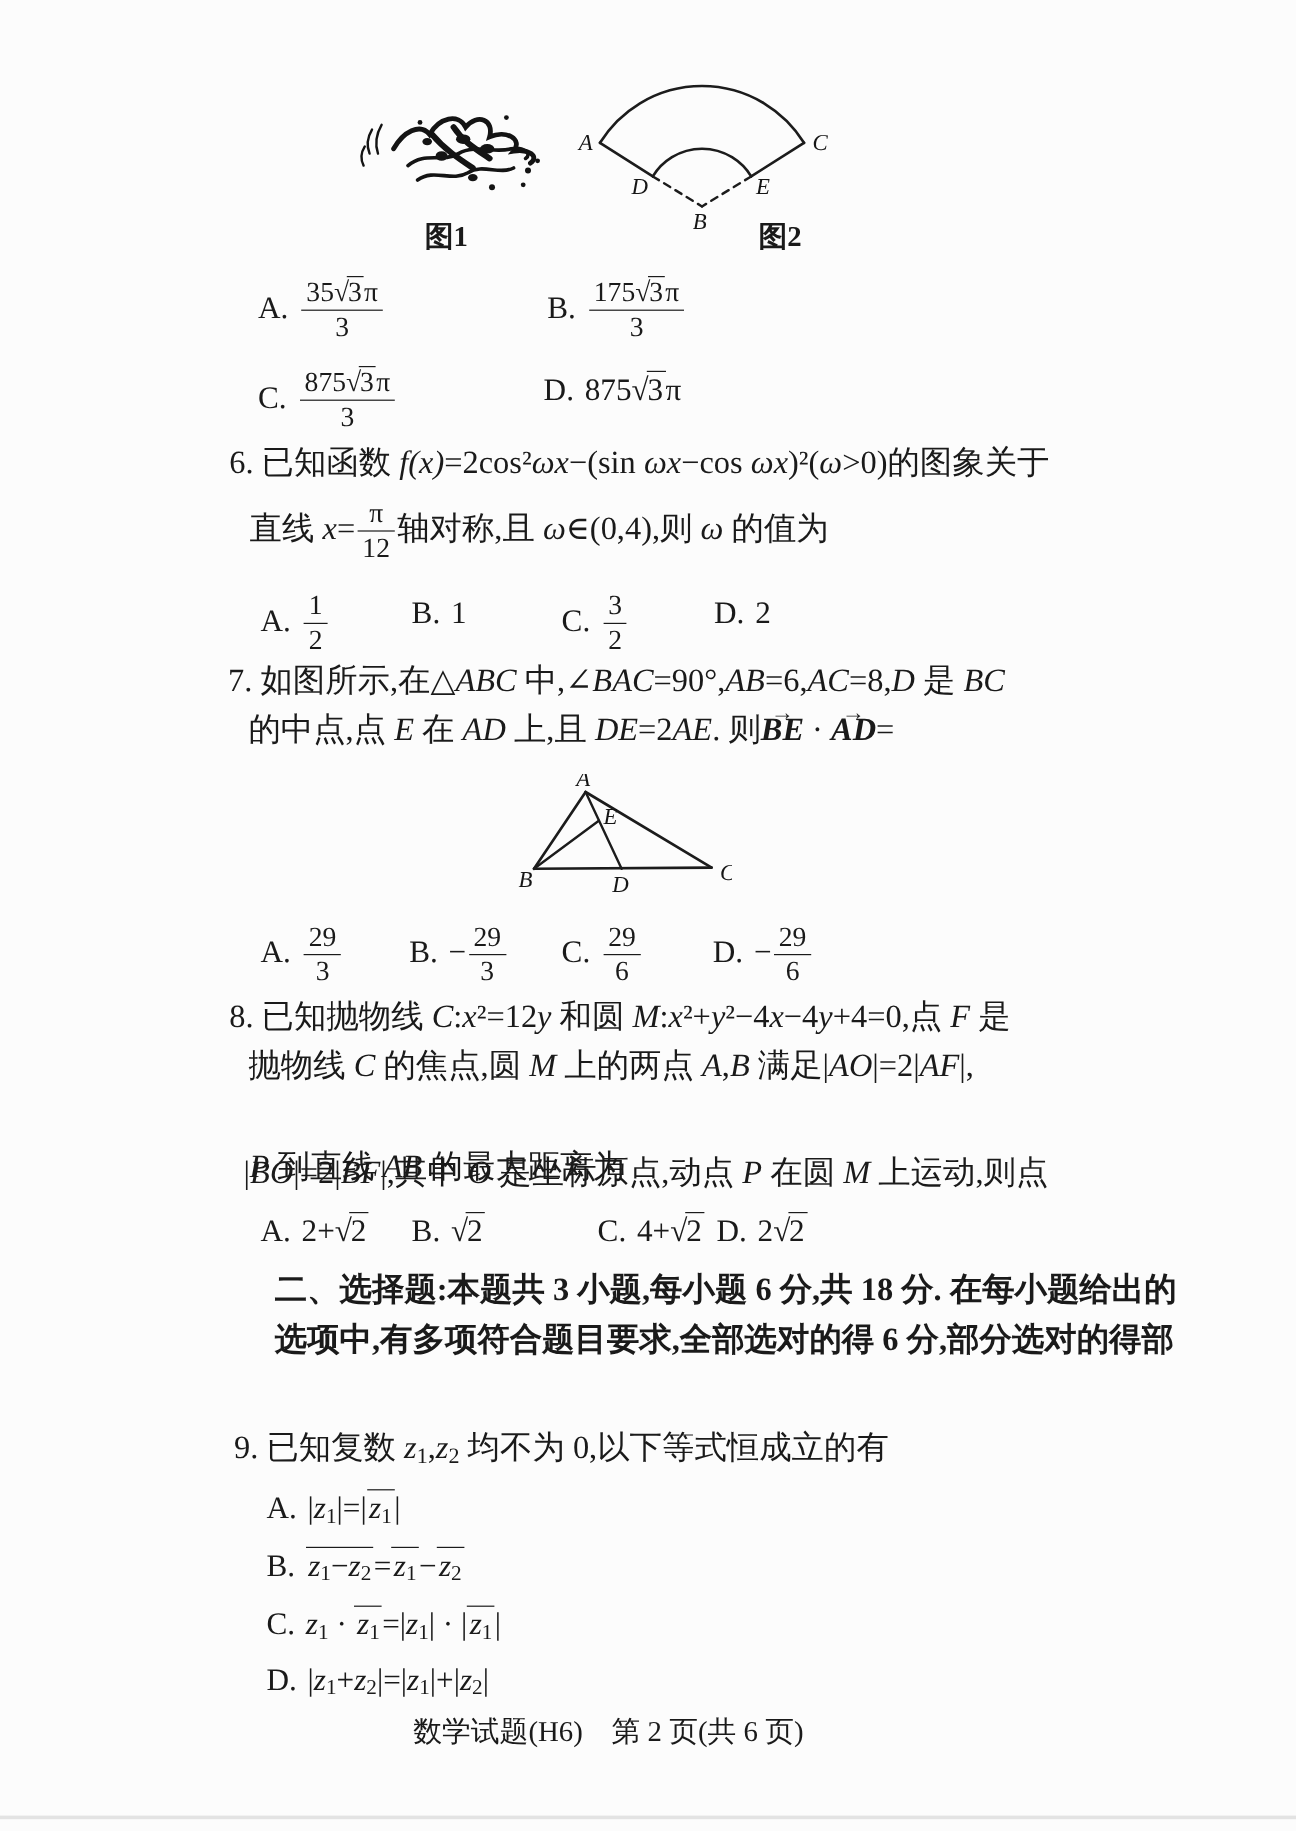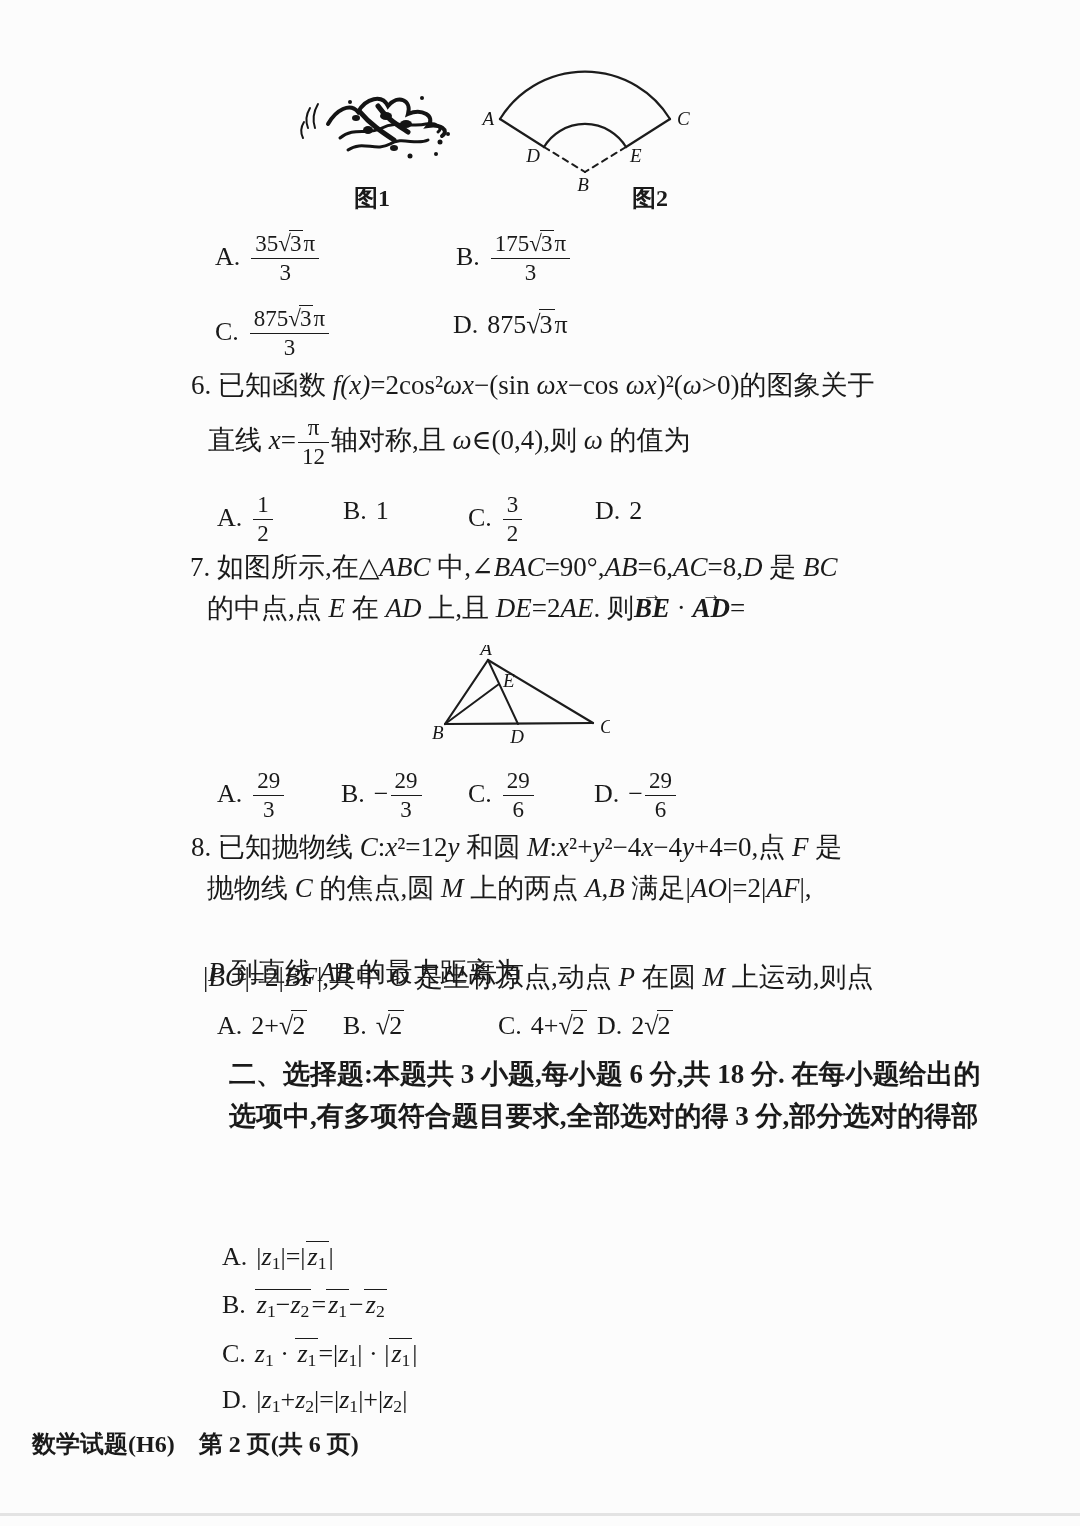--- a/index.html
+++ b/index.html
@@ -8,22 +8,22 @@
     position: relative; width: 1080px; height: 1526px;
     background: #fcfcfc; overflow: hidden; color: #1a1a1a;
     font-family: "Liberation Serif", "DejaVu Serif", serif;
   }
   .line { position: absolute; white-space: nowrap; font-size: 27px; line-height: 46px; }
   .opt  { position: absolute; white-space: nowrap; font-size: 26px; line-height: 40px; }
   .opt-label { margin-right: 9px; }
   .bold { font-weight: bold; margin-left: 44px; }
   .mi { font-style: italic; }
   .caption { position: absolute; font-size: 24px; line-height: 30px; text-align: center; font-weight: 600; }
-  .footer { position: absolute; left: 0; width: 1014px; 
-            font-size: 24px; line-height: 40px; font-weight: bold; margin-left: 32px; }
+  .footer { position: absolute; left: 0; width: 1014px; text-align: center;
+            font-size: 24px; line-height: 40px; font-weight: normal; }
   .bottom-edge { position: absolute; left: 0; top: 1513px; width: 1080px; height: 3px; background: #e3e3e3; }
 
   
   .frac { display: inline-block; vertical-align: middle; text-align: center; margin: 0 2px; }
   .fnum, .fden { display: block; font-size: 23px; line-height: 1.22; padding: 0 4px; }
   .fden { border-top: 1.6px solid #1b1b1b; }
   .sqrt { white-space: nowrap; }
   .sqsign { letter-spacing: -1px; }
   .rad { display: inline-block; border-top: 1.6px solid #1b1b1b; line-height: 1.05; padding: 1px 2px 0 1px; margin-left: -1px; }
   .ol { display: inline-block; border-top: 1.6px solid #1b1b1b; line-height: 1.05; padding: 1px 2px 0; }
@@ -148,22 +148,23 @@
     <span class="opt-label">B.</span><span><span class="sqrt"><span class="sqsign">√</span><span class="rad">2</span></span></span>
   </div>
   <div class="opt" style="left:498px;top:1006px">
     <span class="opt-label">C.</span><span>4+<span class="sqrt"><span class="sqsign">√</span><span class="rad">2</span></span></span>
   </div>
   <div class="opt" style="left:597px;top:1006px">
     <span class="opt-label">D.</span><span>2<span class="sqrt"><span class="sqsign">√</span><span class="rad">2</span></span></span>
   </div>
 
   <div class="line bold" style="left:185px;top:1051px">二、选择题:本题共 3 小题,每小题 6 分,共 18 分. 在每小题给出的</div>
-  <div class="line bold" style="left:185px;top:1093px">选项中,有多项符合题目要求,全部选对的得 3 分,部分选对的得部</div>
+  <div class="line bold" style="left:185px;top:1093px">选项中,有多项符合题目要求,全部选对的得 6 分,部分选对的得部</div>
 
+  <div class="line" style="left:195px;top:1183px">9. 已知复数 <span class="mi">z</span><span class="sub">1</span>,<span class="mi">z</span><span class="sub">2</span> 均不为 0,以下等式恒成立的有</div>
   <div class="opt" style="left:222px;top:1237px">
     <span class="opt-label">A.</span><span>|<span class="mi">z</span><span class="sub">1</span>|=|<span class="ol"><span class="mi">z</span><span class="sub">1</span></span>|</span>
   </div>
   <div class="opt" style="left:222px;top:1285px">
     <span class="opt-label">B.</span><span><span class="ol"><span class="mi">z</span><span class="sub">1</span>−<span class="mi">z</span><span class="sub">2</span></span>=<span class="ol"><span class="mi">z</span><span class="sub">1</span></span>−<span class="ol"><span class="mi">z</span><span class="sub">2</span></span></span>
   </div>
   <div class="opt" style="left:222px;top:1334px">
     <span class="opt-label">C.</span><span><span class="mi">z</span><span class="sub">1</span> · <span class="ol"><span class="mi">z</span><span class="sub">1</span></span>=|<span class="mi">z</span><span class="sub">1</span>| · |<span class="ol"><span class="mi">z</span><span class="sub">1</span></span>|</span>
   </div>
   <div class="opt" style="left:222px;top:1380px">

